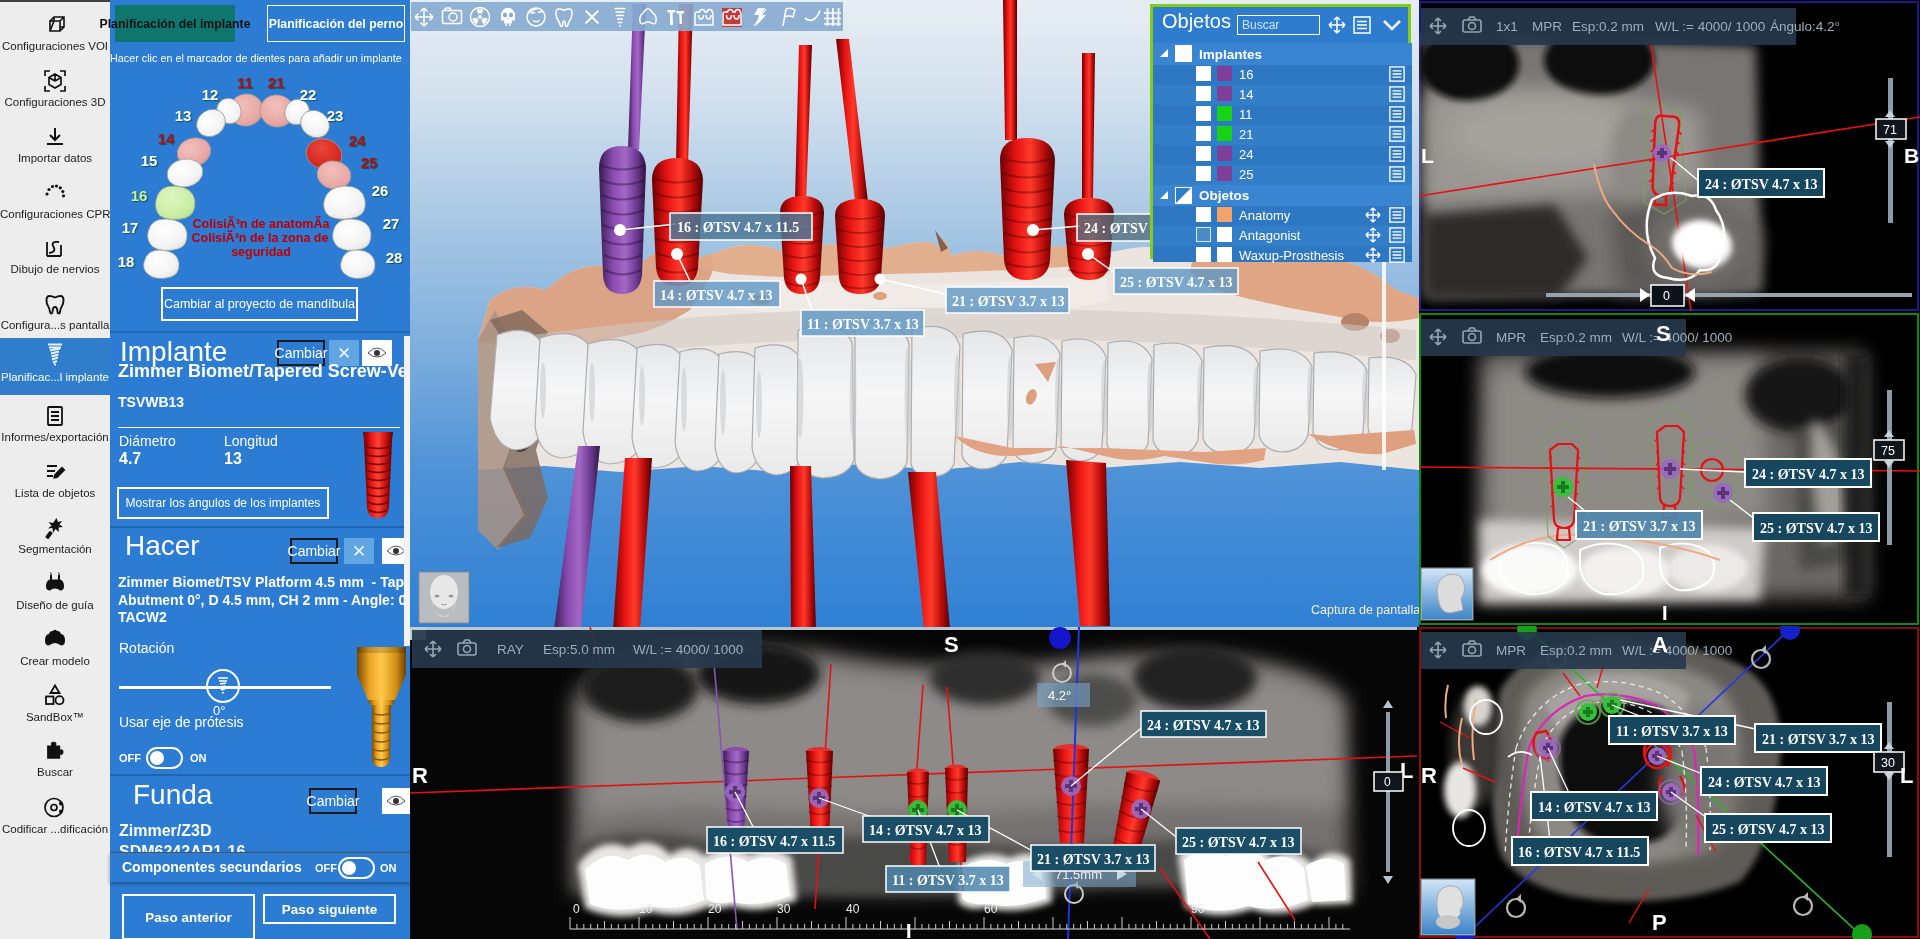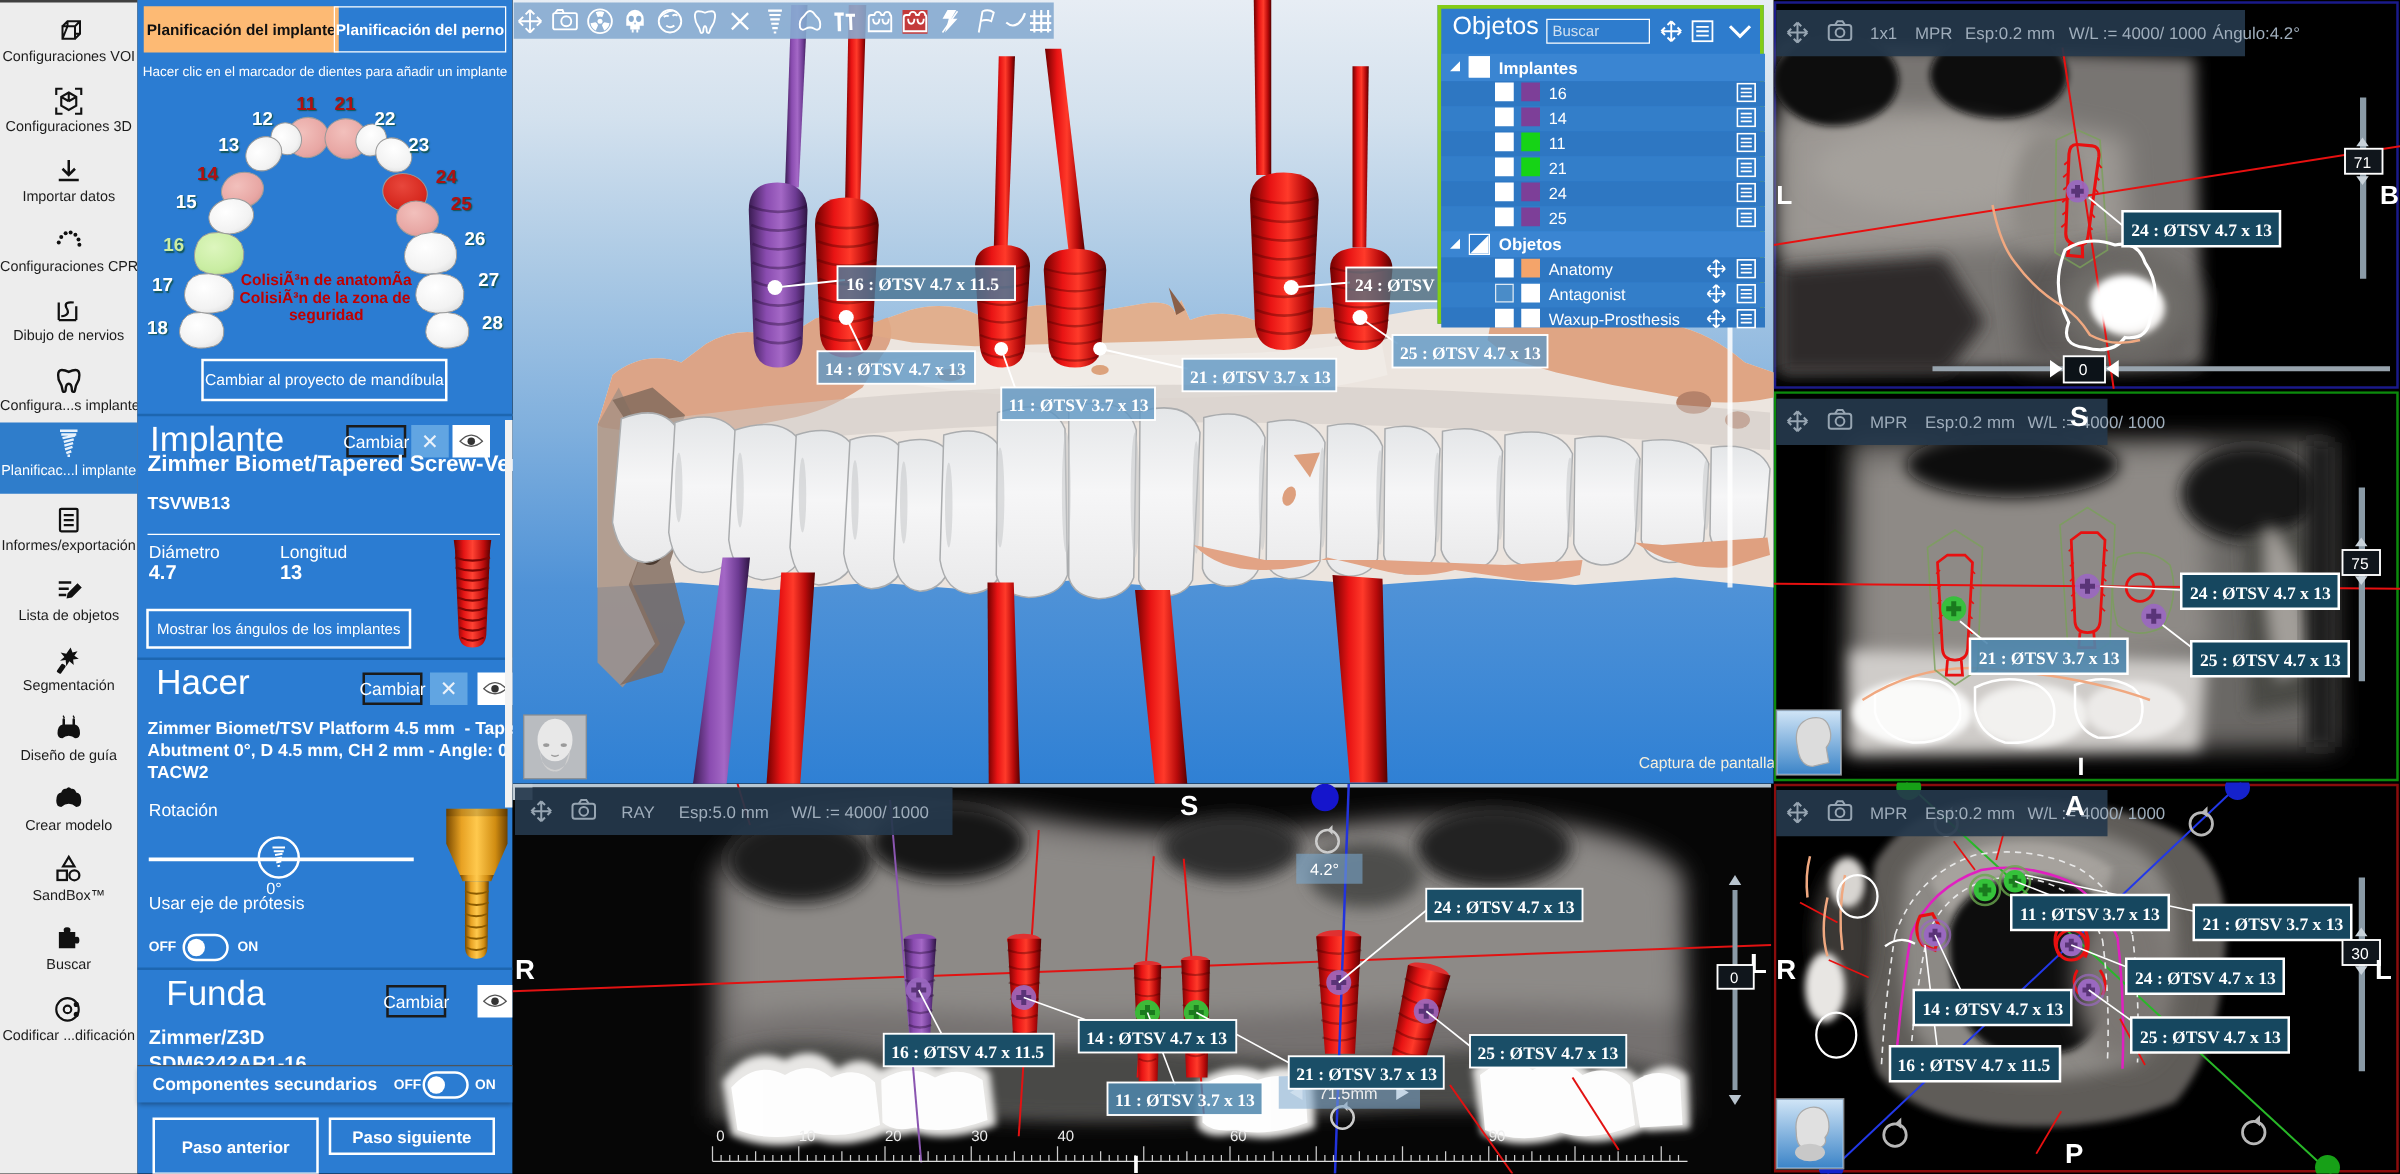--- a/index.html
+++ b/index.html
@@ -6,23 +6,23 @@
 .abs{position:absolute}
 #root{position:relative;width:1920px;height:939px;background:#000}
 
 #sidebar{left:0;top:0;width:110px;height:939px;background:#ededed;border-top:2px solid #404040}
 .sbi{position:absolute;left:0;width:110px;height:56px;text-align:center;color:#1c1c1c}
 .sbi svg{display:block;margin:4px auto 0}
 .sbi .t{font-size:11.5px;line-height:13px;margin-top:2px;white-space:nowrap;overflow:hidden}
 .sbi.sel{background:#2f7dcb;color:#fff}
 
 #panel{left:110px;top:0;width:300px;height:939px;background:#2b7cd2;color:#fff}
-.tab1{position:absolute;left:5px;top:5px;width:156px;height:37px;background:#fdba74;color:#111;font-size:12.3px;font-weight:bold;white-space:nowrap;display:flex;align-items:center;justify-content:center;text-align:center}
+.tab1{position:absolute;left:5px;top:5px;width:120px;height:37px;background:#0f766e;color:#111;font-size:12.3px;font-weight:bold;white-space:nowrap;display:flex;align-items:center;justify-content:center;text-align:center}
 .tab2{position:absolute;left:157px;top:5px;width:138px;height:37px;border:1px solid #fff;color:#fff;font-size:12.3px;font-weight:bold;white-space:nowrap;display:flex;align-items:center;justify-content:center;text-align:center}
-.cap{position:absolute;left:0;top:52px;width:300px;text-align:center;font-size:10.8px;white-space:nowrap}
+.cap{position:absolute;left:0;top:52px;width:300px;text-align:left;font-size:10.8px;white-space:nowrap}
 .btn{position:absolute;border:2px solid #fff;color:#fff;display:flex;align-items:center;justify-content:center;text-align:center;font-weight:bold}
 .sect{position:absolute;font-size:28px;color:#fff}
 .cambiar{position:absolute;border:2px solid #1b1b1b;color:#fff;font-size:14px;display:flex;align-items:center;justify-content:center}
 .xbtn{position:absolute;background:#61a5e2;color:#eaf2fa;display:flex;align-items:center;justify-content:center;font-size:17px}
 .eyebtn{position:absolute;background:#fff;display:flex;align-items:center;justify-content:center}
 .hline{position:absolute;height:1px;background:#fff}
 .small{font-size:14px}
 .bold16{font-weight:bold;font-size:16px;line-height:17.5px}
 .toggle{position:absolute;width:37px;height:22px;border:2px solid #fff;border-radius:11px}
 .toggle .knob{position:absolute;left:2px;top:2px;width:14px;height:14px;border-radius:7px;background:#fff}
@@ -66,21 +66,21 @@
 <div class="sbi" style="top:229px">
         <svg width="24" height="26" viewBox="0 0 24 24" fill="none" stroke="#111" stroke-width="1.8">
           <path d="M4 20 V6 M4 20 H18 M18 20 V9 M6 17 Q14 16 10 10 Q8 5 16 6"></path>
         </svg>
         <div class="t">Dibujo de nervios</div>
       </div>
 <div class="sbi" style="top:285px">
         <svg width="24" height="26" viewBox="0 0 24 24" fill="none" stroke="#111" stroke-width="1.9">
           <path d="M6.5 4 Q3.5 4 3.5 8 Q3.5 12 5 14 Q6.5 16 7 20 Q7.2 21.5 8.3 21.5 Q9.4 21.5 9.5 20 Q9.7 15 12 15 Q14.3 15 14.5 20 Q14.6 21.5 15.7 21.5 Q16.8 21.5 17 20 Q17.5 16 19 14 Q20.5 12 20.5 8 Q20.5 4 17.5 4 Q15 4 12 5.5 Q9 4 6.5 4 Z"></path>
         </svg>
-        <div class="t">Configura...s implante</div>
+        <div class="t">Configura...s pantalla</div>
       </div>
 <div class="sbi sel" style="top:336px;height:57px">
         <svg width="22" height="27" viewBox="0 0 22 26" fill="none" stroke="#e8f2fc" stroke-width="2">
           <path d="M4 2 H18 M5 5 H17 M6 8 L16 6 M7 11 L15 9 M7.5 14 L14.5 12 M8 17 L14 15 M9 20 L13 18.5 M11 23 L11 21"></path>
         </svg>
         <div class="t">Planificac...l implante</div>
       </div>
 <div class="sbi" style="top:397px">
         <svg width="24" height="26" viewBox="0 0 24 24" fill="none" stroke="#111" stroke-width="1.8">
           <rect x="5" y="3" width="14" height="18" rx="1"></rect>

